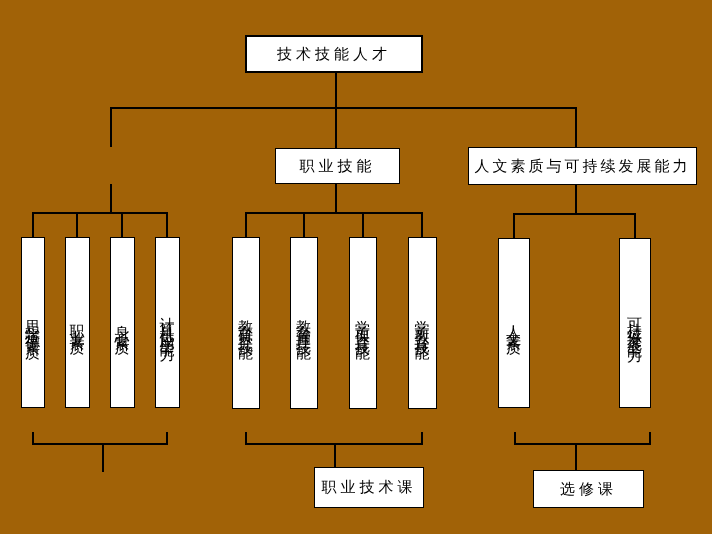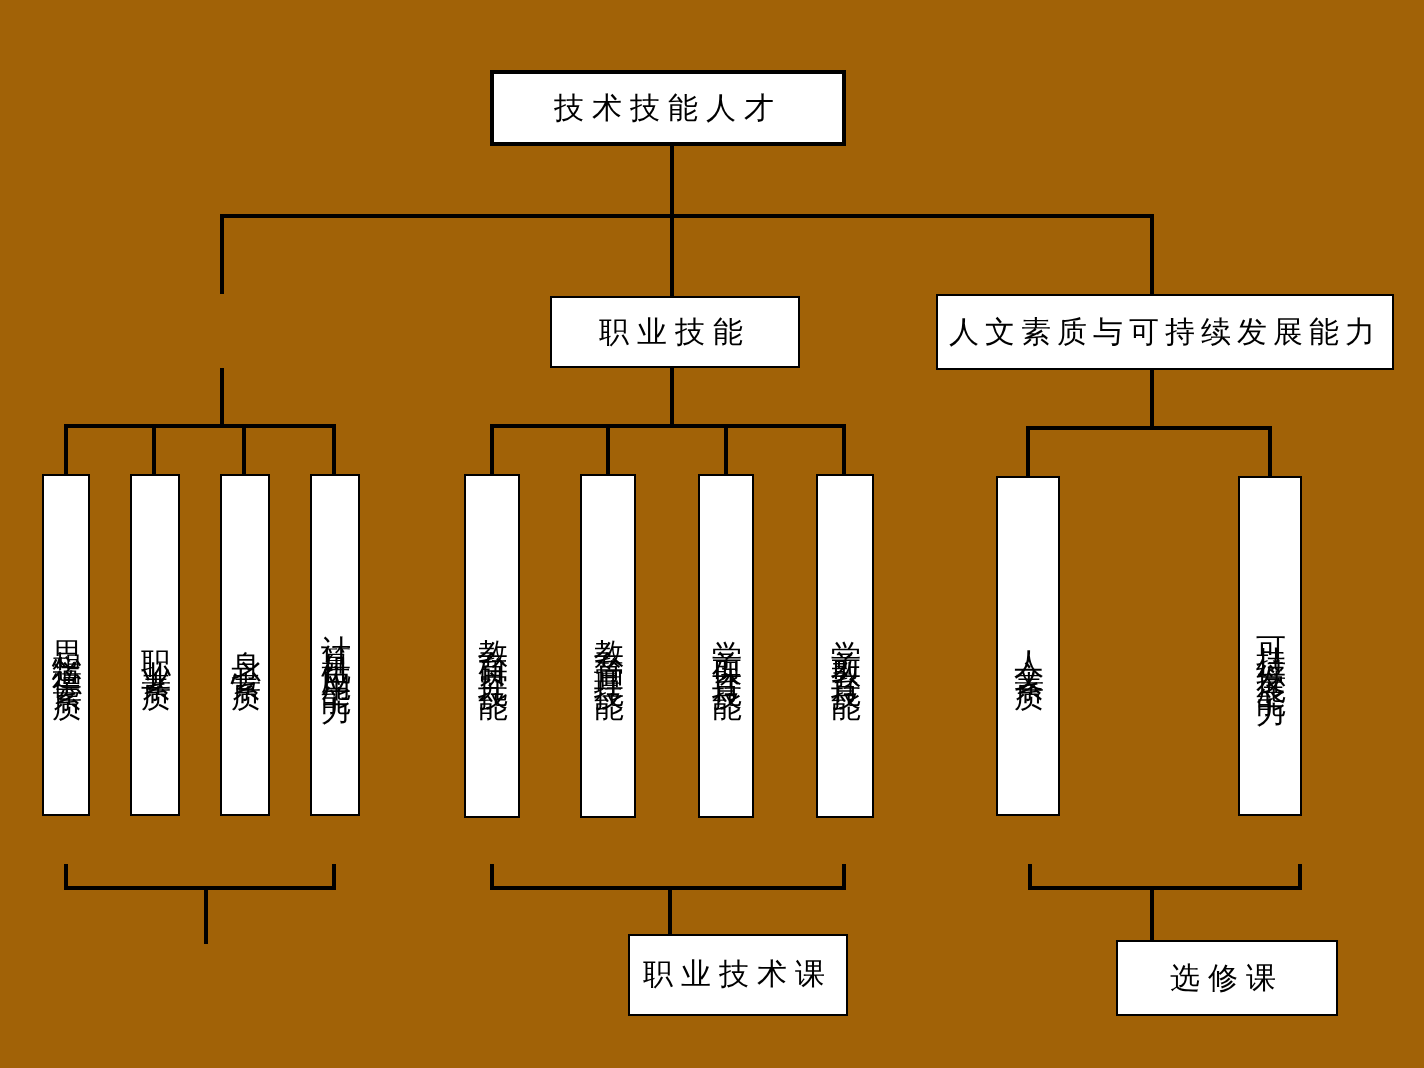--- a/index.html
+++ b/index.html
@@ -101,15 +101,15 @@
 
   <div class="vbox" style="left:232px; top:237px; width:28px; height:172px;">教育研究技能</div>
   <div class="vbox" style="left:290px; top:237px; width:28px; height:172px;">教育管理技能</div>
   <div class="vbox" style="left:349px; top:237px; width:28px; height:172px;">学前保育技能</div>
   <div class="vbox" style="left:408px; top:237px; width:29px; height:172px;">学前教育技能</div>
 
   <div class="vbox" style="left:498px; top:238px; width:32px; height:170px;">人文素质</div>
   <div class="vbox" style="left:619px; top:238px; width:32px; height:170px;">可持续发展能力</div>
 
   <div class="box" style="left:280px; top:467px; width:110px; height:41px;margin-left:34px;">职业技术课</div>
-  <div class="box" style="left:558px; top:470px; width:111px; height:38px;">选修课</div>
+  <div class="box" style="left:533px; top:470px; width:111px; height:38px;">选修课</div>
 
 </div>
 
 </body></html>

